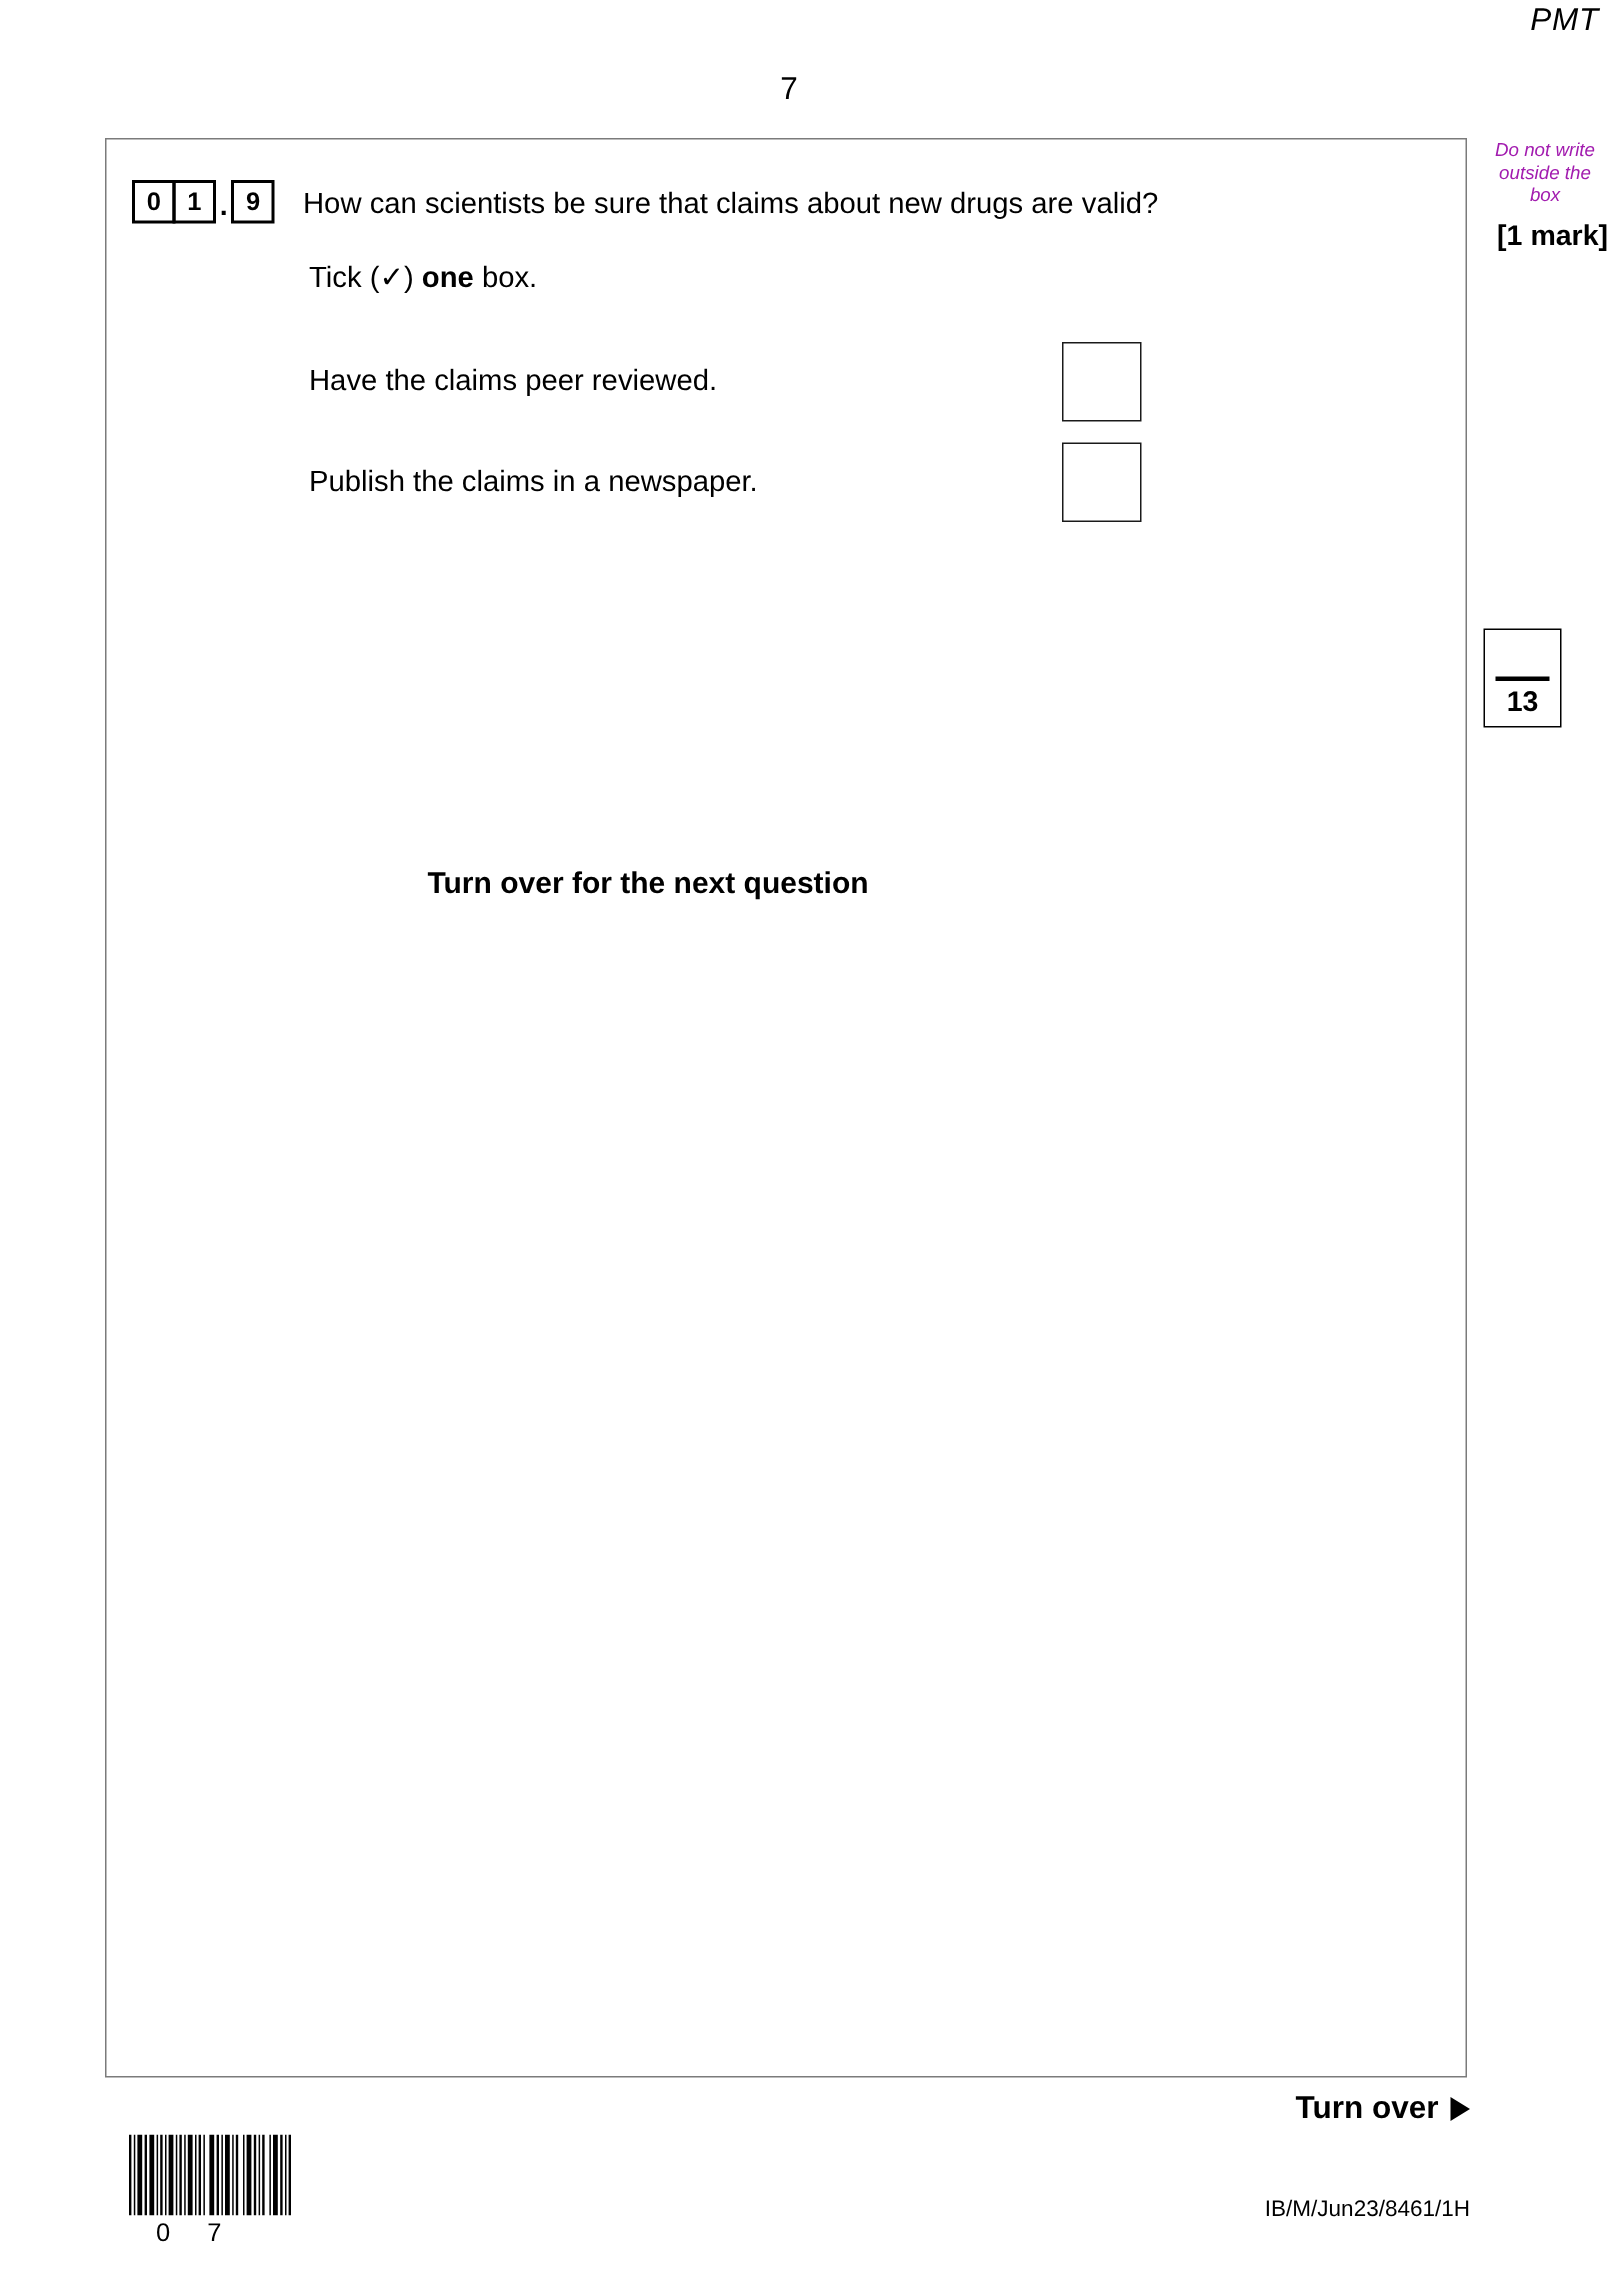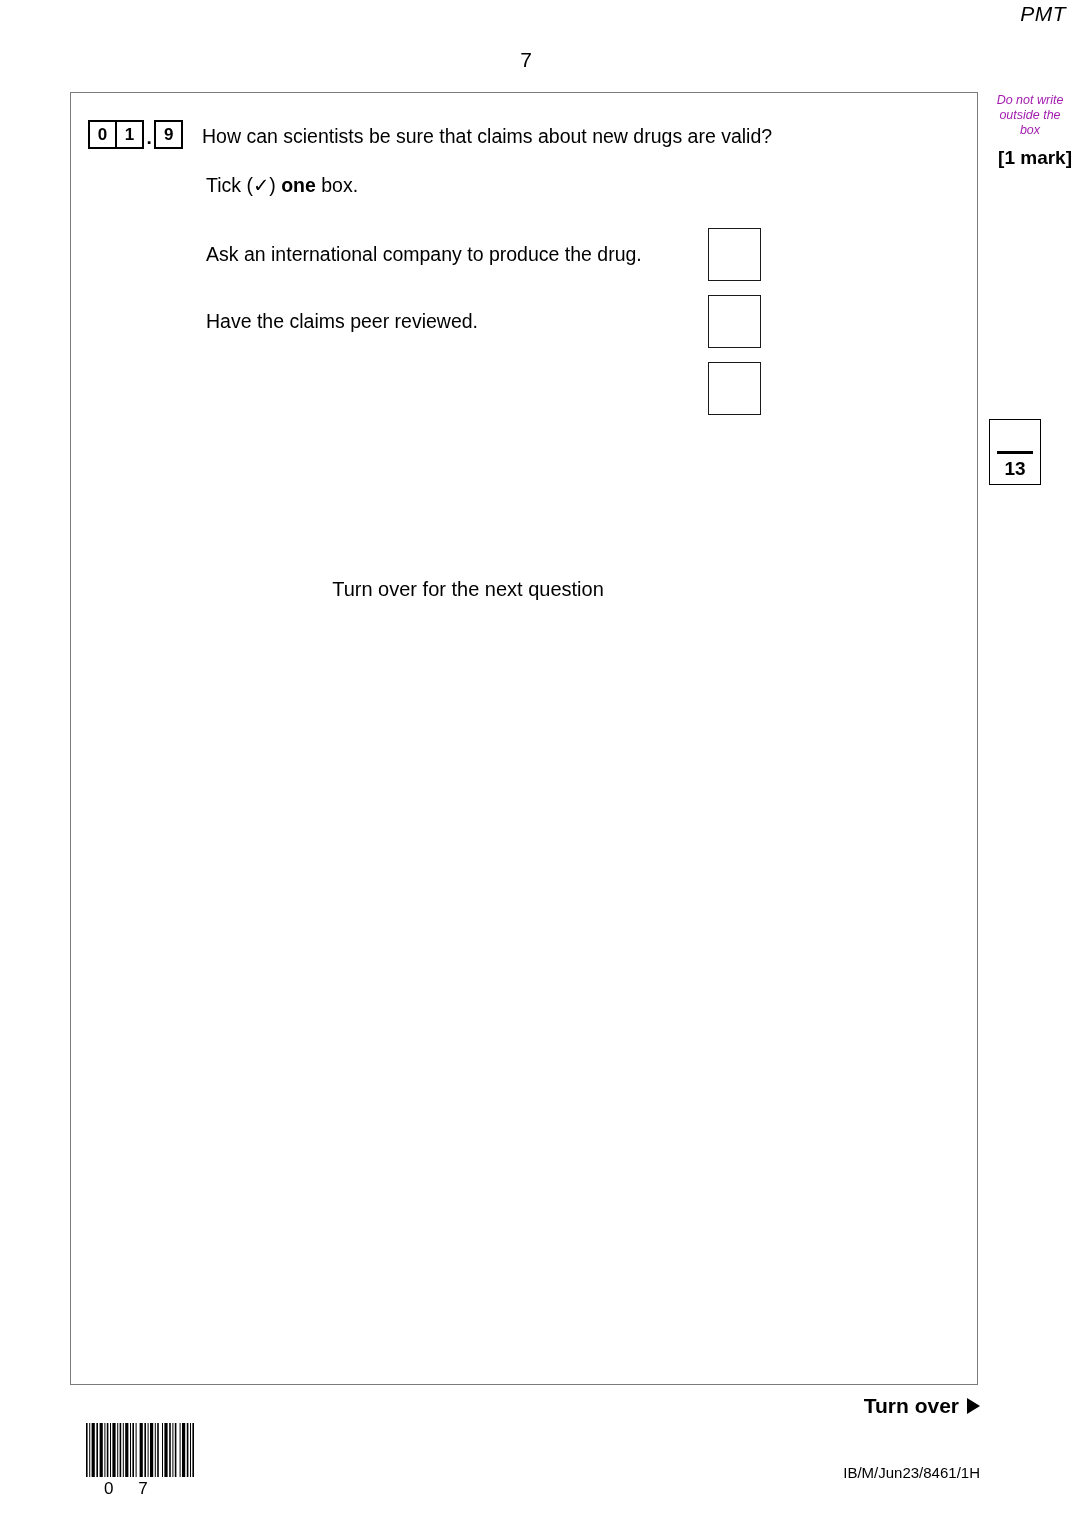--- a/index.html
+++ b/index.html
@@ -174,22 +174,21 @@
   }
 
   
   .turn-next {
     position: absolute;
     left: 70px;
     top: 578px;
     width: 724px;
     text-align: center;
     font-size: 20px;
-    font-weight: normal;
-    padding-left: 36px;
+    font-weight: bold;
   }
 
   
   .turn-over {
     position: absolute;
     right: 100px;
     top: 1394px;
     font-size: 21px;
     font-weight: bold;
     display: flex;
@@ -258,28 +257,25 @@
 
 <div class="question-stem">How can scientists be sure that claims about new drugs are valid?</div>
 <div class="marks">[1 mark]</div>
 
 <div class="tick-instruction">
   <span>Tick (✓) </span><b>one</b><span> box.</span>
 </div>
 
 <div class="options">
   <div class="option-row">
-    <div class="option-label">Ask an international company to produce the drug.</div>
-    <div class="option-checkbox"></div>
-  </div>
-  <div class="option-row">
     <div class="option-label">Have the claims peer reviewed.</div>
     <div class="option-checkbox"></div>
   </div>
   <div class="option-row">
+    <div class="option-label">Publish the claims in a newspaper.</div>
     <div class="option-checkbox"></div>
   </div>
 </div>
 
 <div class="turn-next">Turn over for the next question</div>
 
 <div class="turn-over">
   <span>Turn over</span>
   <span class="arrow"></span>
 </div>

